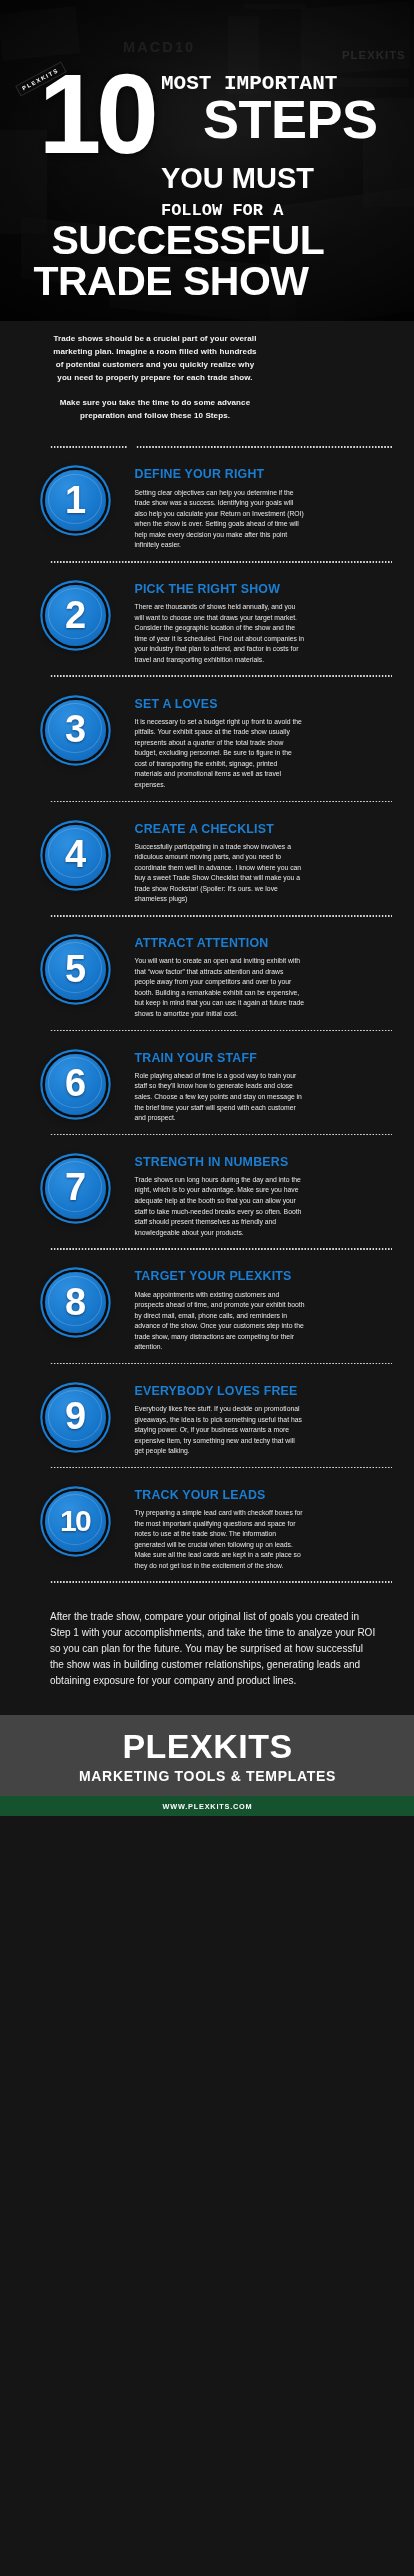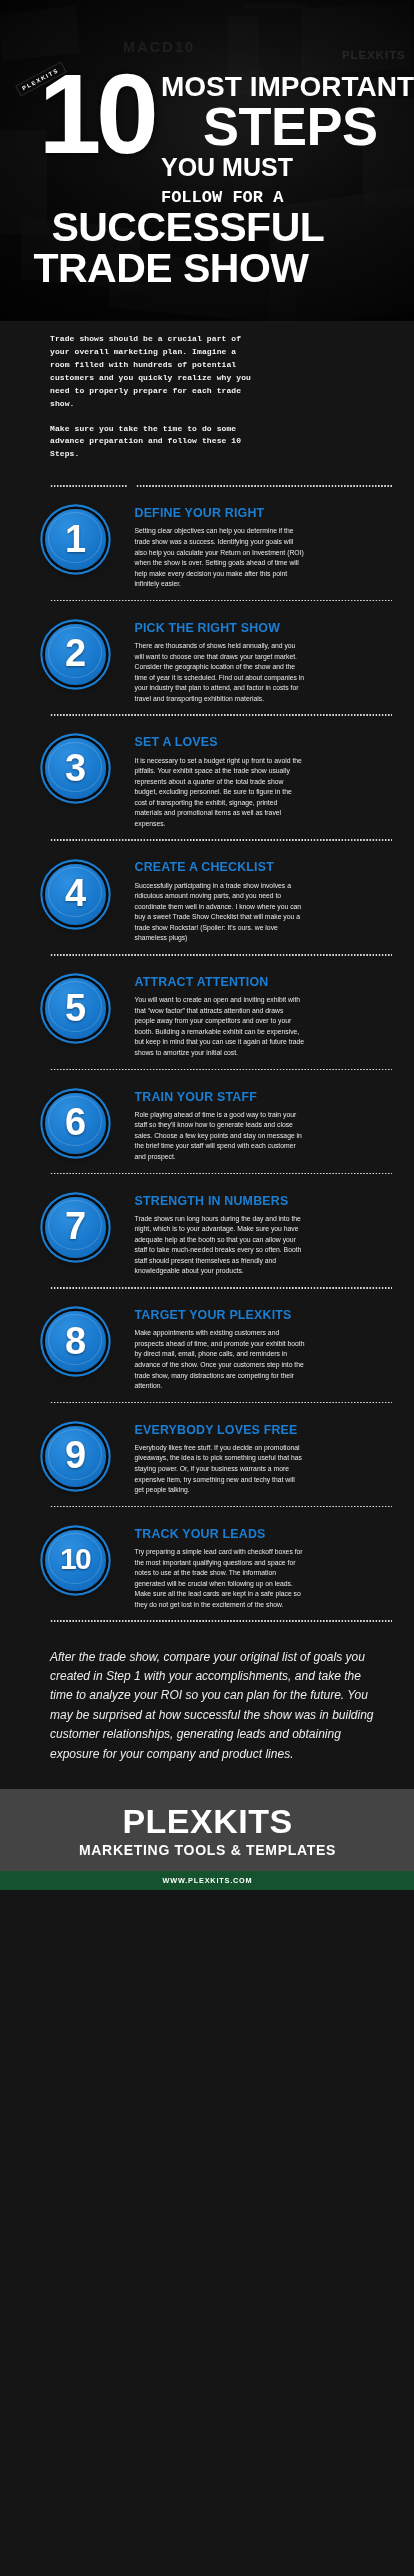--- a/index.html
+++ b/index.html
@@ -101,33 +101,33 @@
     line-height: 0.8;
     font-weight: 700;
     letter-spacing: -5.2px;
     color: #ffffff;
     margin: 7.3px 5.2px 0 27px;
     text-shadow: 0 1px 6.2px rgba(0,0,0,.8);
   }
 
   .title-lines { margin-top: 11.4px; margin-left: 2.1px; }
   .t-line1 {
-    font-family: Liberation Sans, sans-serif;
-    font-size: 28px; font-weight: 700; letter-spacing: 0px; line-height: 1;
+    font-family: Liberation Mono, monospace;
+    font-size: 21px; font-weight: 700; letter-spacing: 0px; line-height: 1;
     white-space: nowrap;
   }
   .t-line2 {
     font-family: "Liberation Sans Narrow", "Liberation Sans", sans-serif;
     font-size: 54px; font-weight: 700; line-height: .92; letter-spacing: -0.5px;
     margin-top: 1px;
     margin-left: 42px;
   }
   .t-line3 {
     font-family: "Liberation Sans Narrow", "Liberation Sans", sans-serif;
-    font-size: 25px; font-weight: 700; line-height: 1; margin-top: 3px;
+    font-size: 29px; font-weight: 700; line-height: 1; margin-top: 19px;
   }
   .t-line4 {
     font-family: Liberation Mono, monospace;
     font-size: 17px; font-weight: 700; line-height: 1; margin-top: 9px;
   }
   .t-line5 {
     font-family: "Liberation Sans Narrow", "Liberation Sans", sans-serif;
     font-size: 41px; font-weight: 700; line-height: .96;
     letter-spacing: -0.5px;
     margin-left: 40px; margin-top: 2.1px;
@@ -138,26 +138,27 @@
     letter-spacing: -0.5px;
     margin-left: 22px; margin-top: 1px;
   }
 
   
   .intro {
     background: #151515;
     padding: 12.4px 155px 21px 50px;
   }
   .intro p {
-    font-family: Liberation Mono, monospace;
+    font-family: Liberation Sans, sans-serif;
     font-size: 8px;
     font-weight: 700;
     line-height: 1.62;
     color: #f2f2f2;
     letter-spacing: 0.1px;
+    text-align: center;
   }
   .intro p + p { margin-top: 11.4px; }
 
   
   .steps { padding: 0 0 5.2px 0; }
 
   .divider {
     display: flex;
     gap: 9.3px;
     padding: 0 23px 0 50px;
@@ -229,24 +230,23 @@
     color: #e8e8e8;
     max-width: 171px;
   }
 
   
   .closing {
     padding: 17.6px 37px 25px 50px;
   }
   .closing p {
     font-family: "Liberation Sans Narrow", "Liberation Sans", sans-serif;
-    font-size: 12px;
+    font-size: 10px;
     line-height: 1.62;
     color: #ededed;
-    font-style: italic;
   }
 
   
   .footer {
     background: #444444;
     padding: 15.5px 0 12.4px 0;
     text-align: center;
   }
   .footer-logo {
     font-family: "Liberation Sans Narrow", "Liberation Sans", sans-serif;

